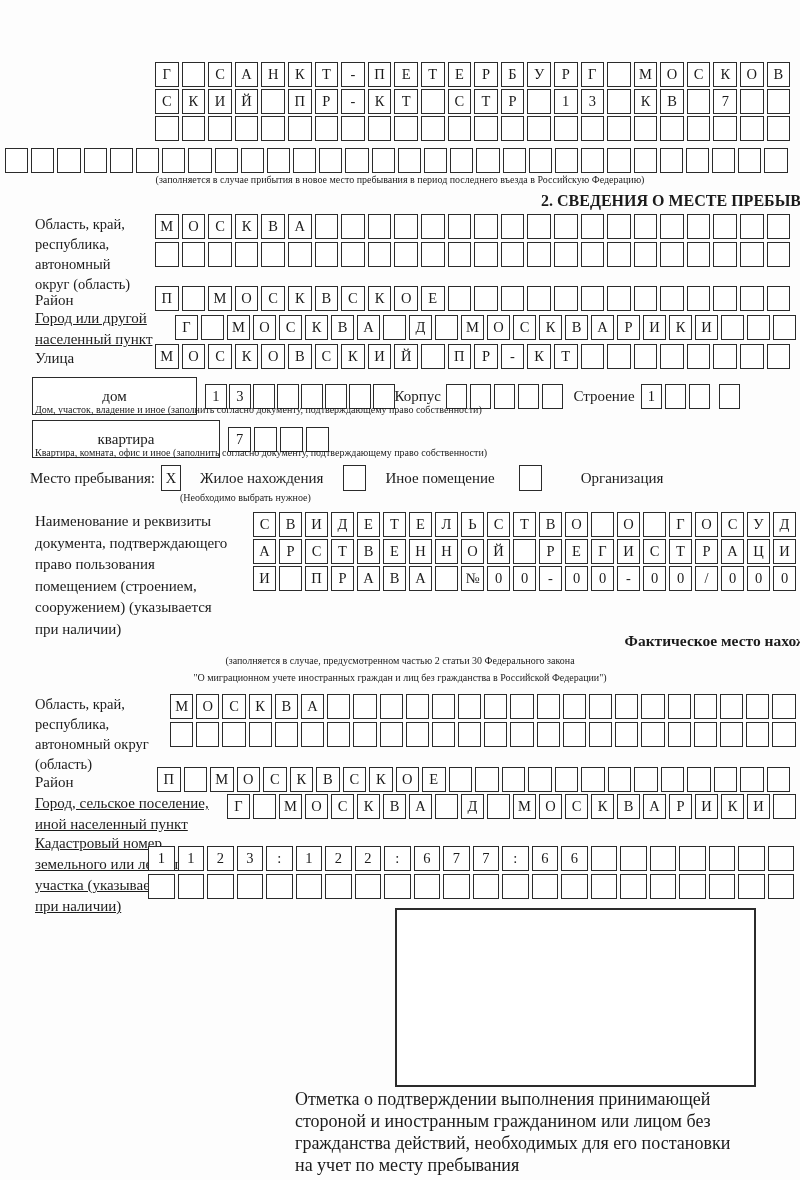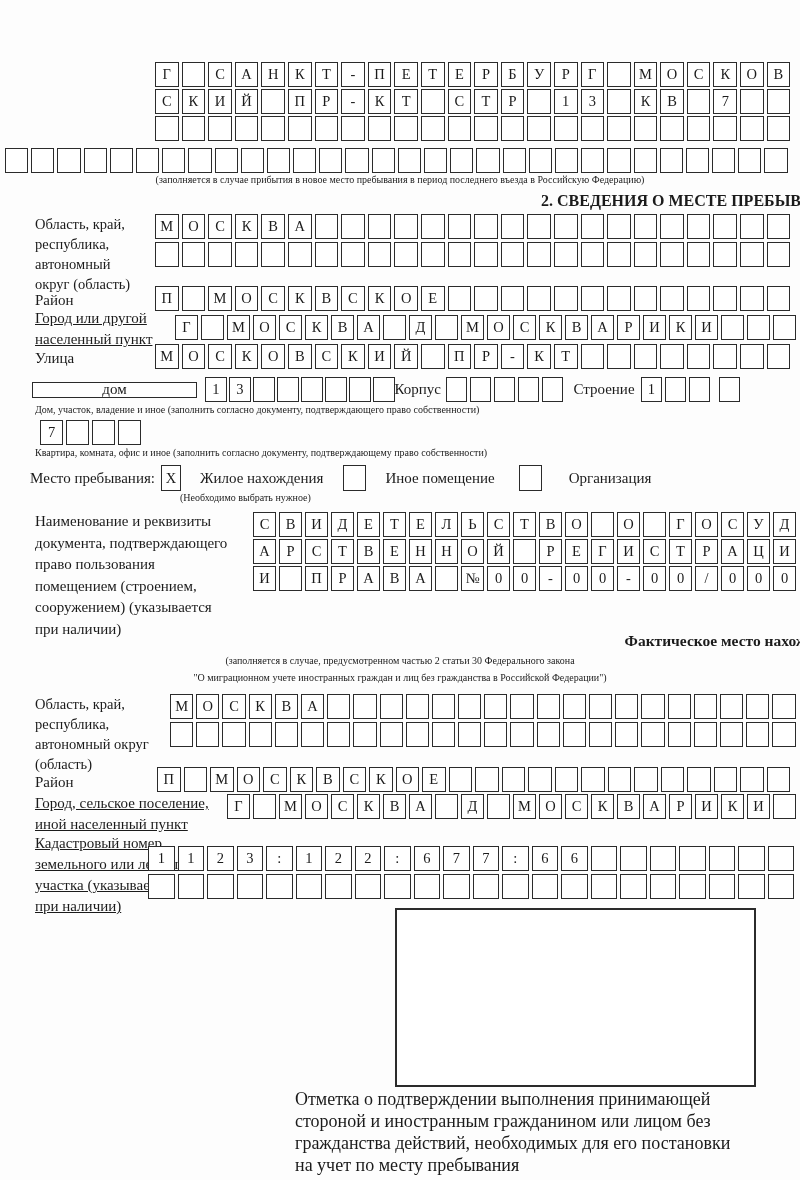--- a/index.html
+++ b/index.html
@@ -22,21 +22,21 @@
   .cell{
     box-sizing:border-box;flex:0 0 var(--cw);width:var(--cw);height:25px;
     border:1.5px solid #2b2b2b;background:#fff;
     display:flex;align-items:center;justify-content:center;
     font-size:14.5px;line-height:1;
   }
   .last-gap .cell:last-child{margin-left:6px;}
   .inline-row{position:absolute;display:flex;align-items:center;}
   .inl-lbl{font-size:15px;white-space:nowrap;}
   .wbox{
-    box-sizing:border-box;height:16px;border:1.6px solid #2b2b2b;background:#fff;
+    box-sizing:border-box;height:38px;border:1.6px solid #2b2b2b;background:#fff;
     display:flex;align-items:center;justify-content:center;font-size:15px;
   }
   .chk{height:26px;}
   .stamp{position:absolute;border:2px solid #2b2b2b;background:#fff;}
   .stamp-cap{position:absolute;font-size:18px;line-height:22px;text-align:left;white-space:pre-line;}
 </style>
 </head>
 <body>
 
 <div class="page">
@@ -319,40 +319,41 @@
         <span class="cell"></span>
       </div>
     <div class="inl-lbl" style="margin-left:10px">Строение</div>
     <div class="boxrow rel last-gap" style="margin-left:6px;--cw:21.5px;gap:2.5px">
         <span class="cell">1</span>
         <span class="cell"></span>
         <span class="cell"></span>
         <span class="cell"></span>
       </div>
   </div>
-  <div class="cap" style="left:35px;top:404px">Дом, участок, владение и иное (заполнить согласно документу, подтверждающего право собственности)</div>
+  <div class="cap" style="left:35px;top:404px">Дом, участок, владение и иное (заполнить согласно документу, подтверждающему право собственности)</div>
 
   <div class="inline-row" style="left:32px;top:420px">
+    <div class="wbox" style="width:188px">квартира</div>
     <div class="boxrow rel" style="margin-left:8px;--cw:23px">
         <span class="cell">7</span>
         <span class="cell"></span>
         <span class="cell"></span>
         <span class="cell"></span>
       </div>
   </div>
   <div class="cap" style="left:35px;top:447px">Квартира, комната, офис и иное (заполнить согласно документу, подтверждающему право собственности)</div>
 
   <div class="inline-row" style="left:30px;top:465px">
     <span class="inl-lbl">Место пребывания:</span>
     <span class="cell chk" style="--cw:20px;margin-left:6px">X</span>
     <span class="inl-lbl" style="margin-left:19px">Жилое нахождения</span>
     <span class="cell chk" style="--cw:23px;margin-left:20px"></span>
     <span class="inl-lbl" style="margin-left:19px">Иное помещение</span>
     <span class="cell chk" style="--cw:23px;margin-left:24px"></span>
-    <span class="inl-lbl" style="margin-left:27px">Организация</span>
+    <span class="inl-lbl" style="margin-left:39px">Организация</span>
   </div>
   <div class="cap" style="left:180px;top:492px">(Необходимо выбрать нужное)</div>
 
   <div class="lbl lh215" style="left:35px;top:511px;width:250px">Наименование и реквизиты
 документа, подтверждающего
 право пользования
 помещением (строением,
 сооружением) (указывается
 при наличии)</div>
   <div class="boxrow" style="left:253px;top:512px;--cw:23px">

